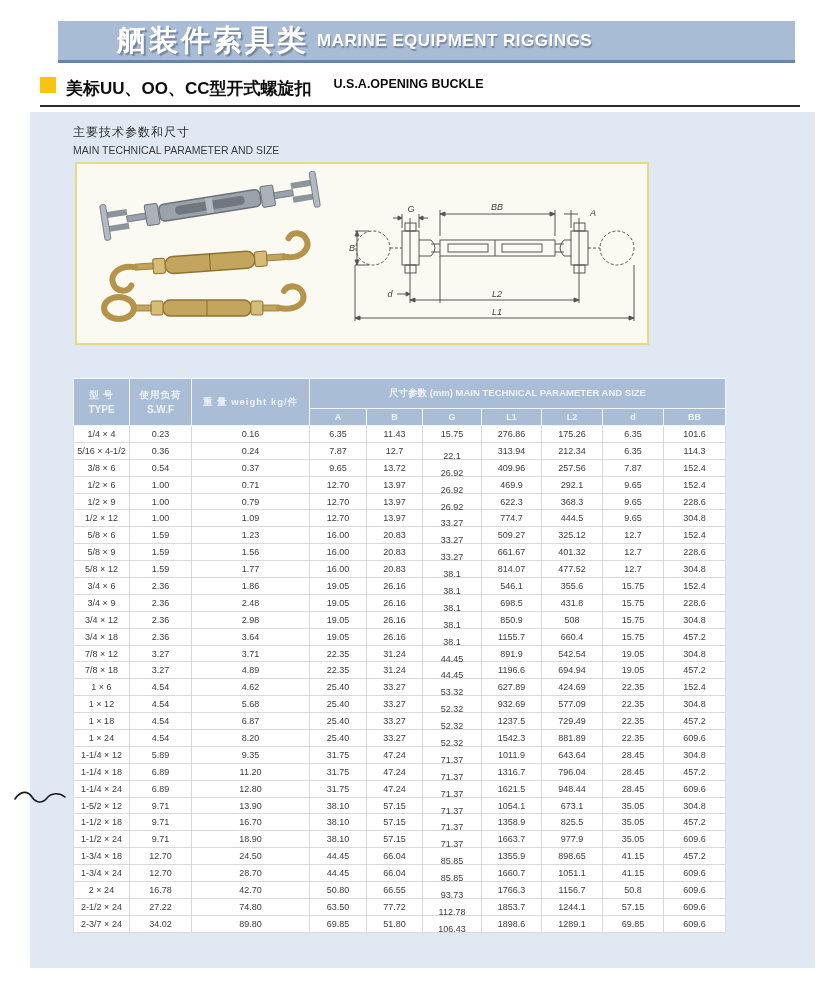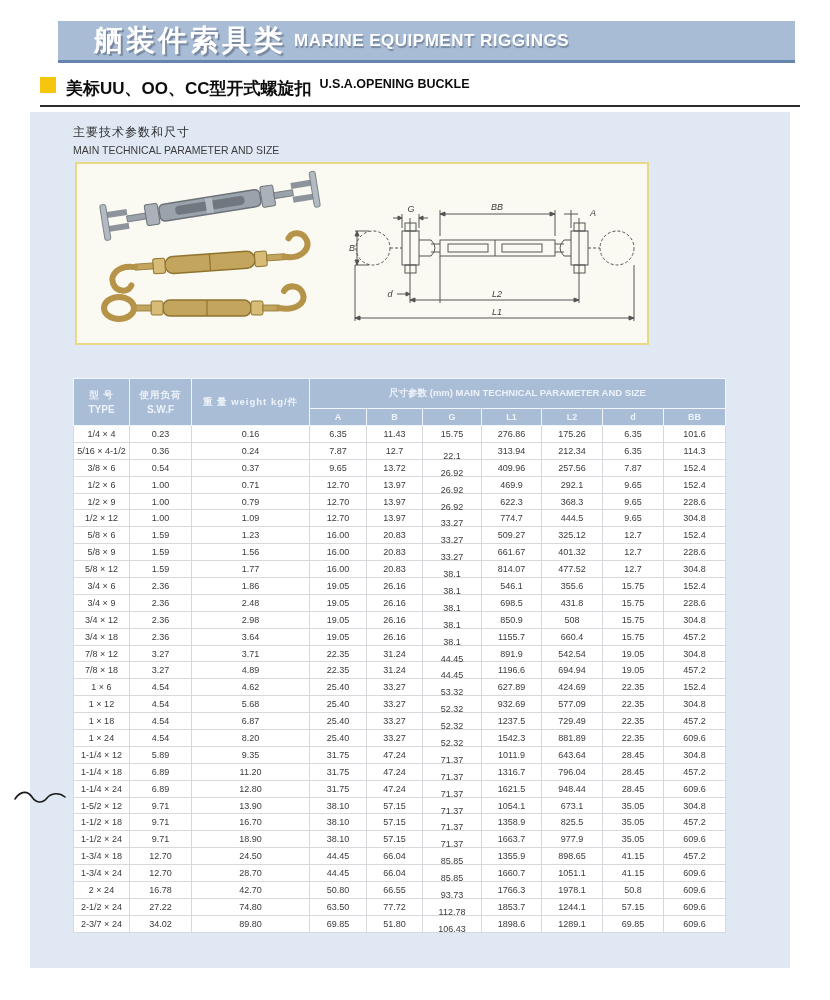--- a/index.html
+++ b/index.html
@@ -4,33 +4,33 @@
 <style>
   html,body{margin:0;padding:0;}
   body{width:830px;height:1000px;position:relative;background:#fff;
        font-family:"Liberation Sans","DejaVu Sans",sans-serif;overflow:hidden;}
 
   
   .banner{position:absolute;left:58px;top:21px;width:737px;height:42px;
           background:#a9bcd6;border-bottom:3px solid #6584b0;
           display:flex;align-items:center;padding-left:36px;box-sizing:border-box;}
   .banner-zh{font-size:29px;font-weight:bold;color:#fff;letter-spacing:3px;
-             text-shadow:2px 2px 1px #76879f;white-space:nowrap;}
+             text-shadow:2px 2px 1px #76879f;white-space:nowrap;margin-left:23px;}
   .banner-en{font-size:17px;font-weight:bold;color:#fff;margin-left:8px;letter-spacing:.5px;
              text-shadow:1px 2px 1px #76879f;white-space:nowrap;}
 
   
   .section-row{position:absolute;left:40px;top:77px;width:760px;height:30px;
                border-bottom:2px solid #2b2b2b;display:flex;box-sizing:border-box;}
   .bullet{width:16px;height:16px;background:#f6c50d;margin-right:10px;flex:0 0 auto;}
   .sec-zh{font-size:17px;font-weight:bold;color:#0d0d0d;white-space:nowrap;}
-  .sec-en{font-size:12.5px;font-weight:bold;color:#0d0d0d;margin-left:8px;white-space:nowrap;}
+  .sec-en{font-size:12.5px;font-weight:bold;color:#0d0d0d;margin-left:22px;white-space:nowrap;}
 
   
-  .content{position:absolute;left:30px;top:112px;width:760px;height:856px;background:#dfe8f3;}
+  .content{position:absolute;left:30px;top:112px;width:760px;height:856px;background:#dfe8f3;padding-left:25px;}
   .intro{position:absolute;left:43px;top:12px;}
   .intro-zh{font-size:12px;color:#2f2f2f;letter-spacing:1px;}
   .intro-en{font-size:10.5px;color:#3c3c3c;margin-top:3px;}
 
   
   .figure-box{position:absolute;left:45px;top:50px;width:574px;height:183px;
               background:#fbfaf2;border:2px solid #e9d987;box-sizing:border-box;}
   .photo-svg{position:absolute;left:2px;top:2px;}
   .draw-svg{position:absolute;left:268px;top:4px;}
   .dim-label{font-size:9px;font-style:italic;fill:#3c3c3c;}
@@ -530,21 +530,21 @@
             <td>609.6</td>
           </tr>
           <tr>
             <td>2 × 24</td>
             <td>16.78</td>
             <td>42.70</td>
             <td>50.80</td>
             <td>66.55</td>
             <td><span class="gstag">93.73</span></td>
             <td>1766.3</td>
-            <td>1978.1</td>
+            <td>1156.7</td>
             <td>50.8</td>
             <td>609.6</td>
           </tr>
           <tr>
             <td>2-1/2 × 24</td>
             <td>27.22</td>
             <td>74.80</td>
             <td>63.50</td>
             <td>77.72</td>
             <td><span class="gstag">112.78</span></td>

